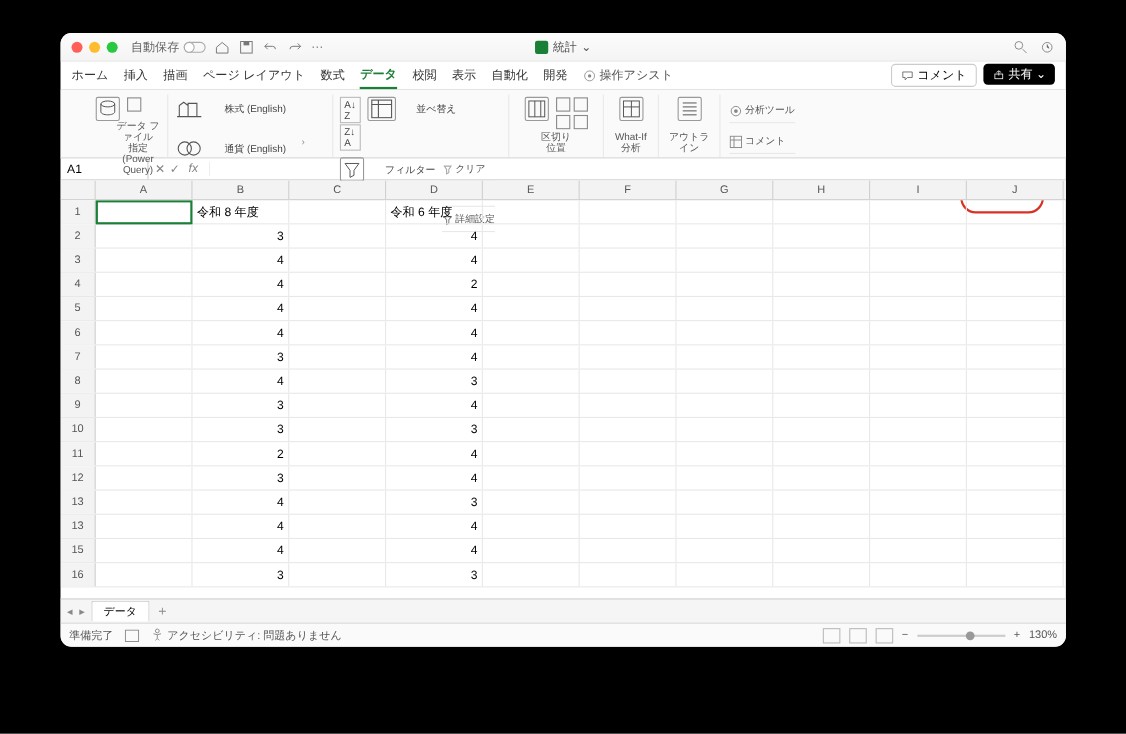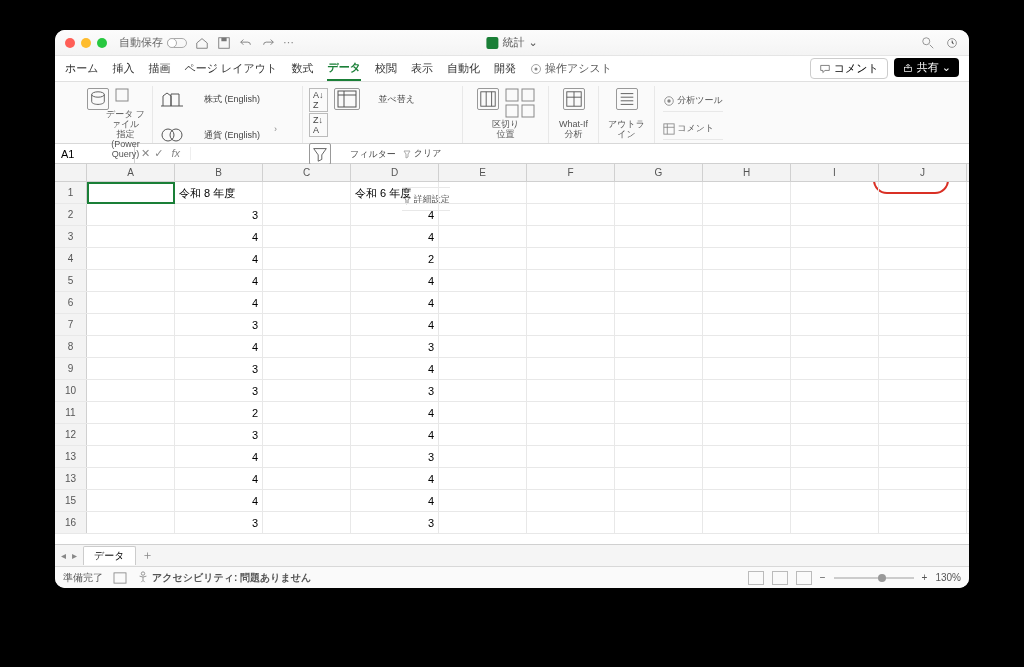--- a/index.html
+++ b/index.html
@@ -548,21 +548,21 @@
     <span class="nav">▸</span>
     <span class="sheet">データ</span>
     <span class="add">＋</span>
   </div>
 
   <div class="statusbar">
     <span>準備完了</span>
     <svg width="14" height="12" viewBox="0 0 16 14">
         <rect x="1" y="1" width="14" height="12" fill="none" stroke="#888"></rect>
       </svg>
-    <span style="display:flex;gap:3px;font-weight:bold;">
+    <span style="display:flex;gap:3px;">
       <svg width="12" height="12" viewBox="0 0 14 14">
           <circle cx="7" cy="3" r="2" fill="none" stroke="#888"></circle>
           <path d="M3 6l4 1 4-1M7 7v4M5 13l2-2 2 2" fill="none" stroke="#888"></path>
         </svg>
       <span>アクセシビリティ: 問題ありません</span>
     </span>
     <div class="right">
       <div class="viewbtn"></div>
       <div class="viewbtn"></div>
       <div class="viewbtn"></div>

